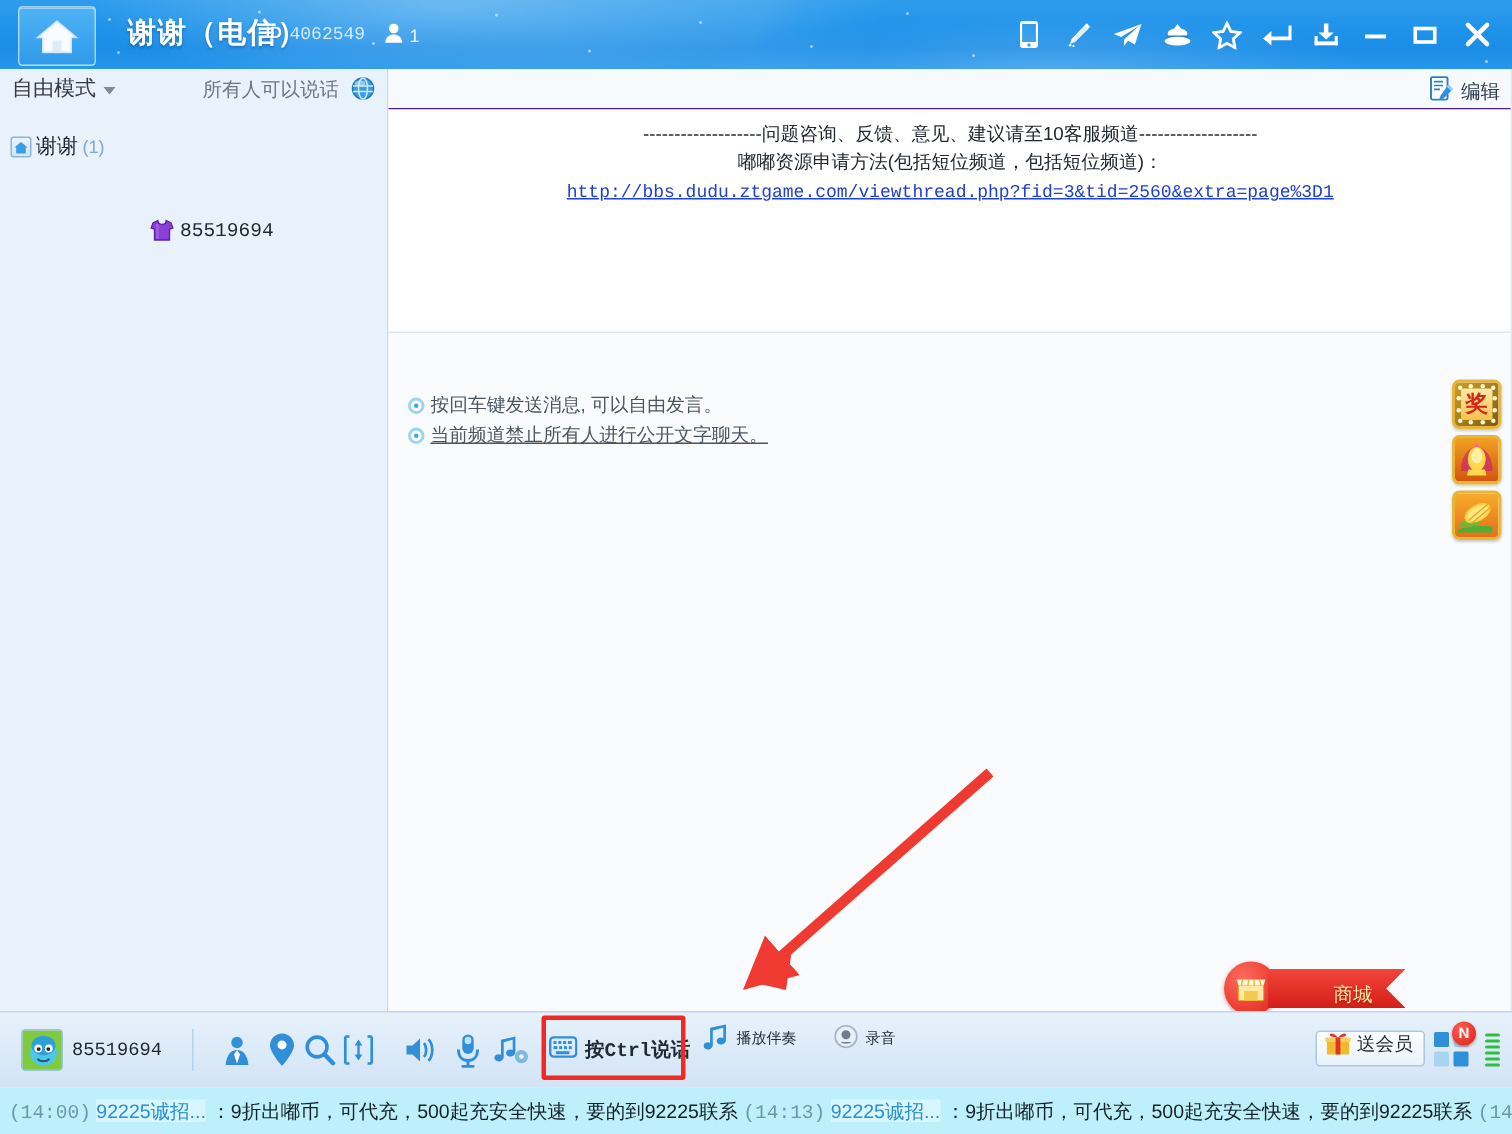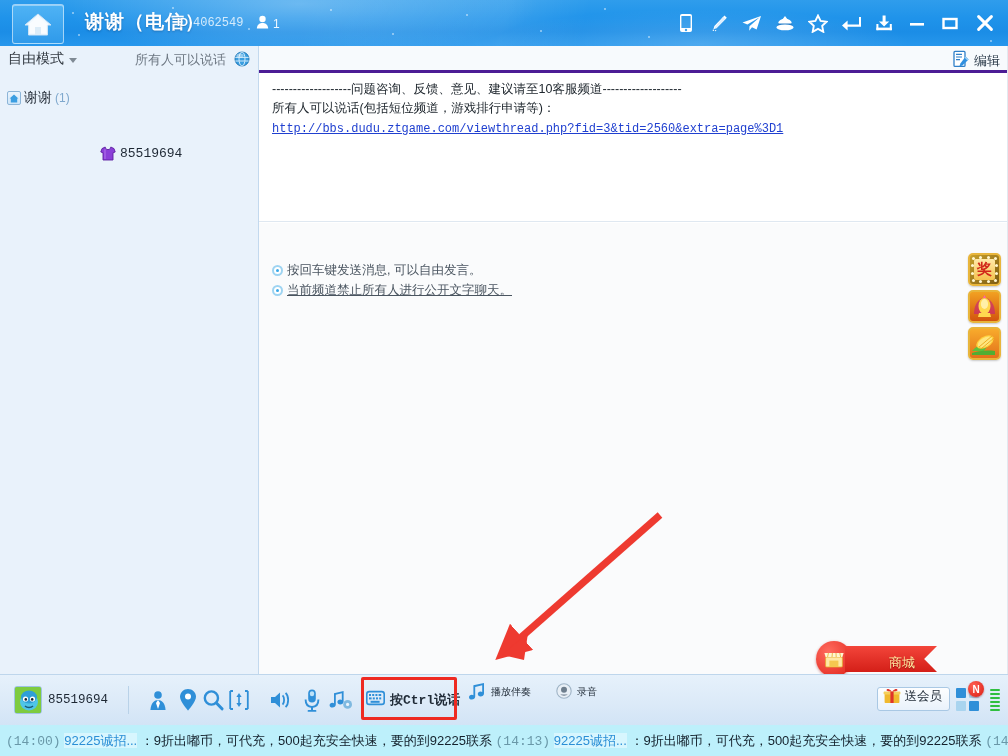--- a/index.html
+++ b/index.html
@@ -126,32 +126,33 @@
   }
   .shirt-icon { width: 16px; height: 15px; }
 
   
   .main {
     position: absolute; left: 259px; top: 46px; width: 749px; height: 628px;
     background: #ffffff;
   }
   .notice-head {
     position: absolute; left: 0; top: 0; width: 749px; height: 27px;
-    background: #f7fafd; border-bottom: 3px solid #4c1d95;
+    background: #f7fafd; border-bottom: 1px solid #4c1d95;
   }
   .edit-btn {
     position: absolute; right: 8px; top: 4px;
     display: flex; align-items: center; gap: 4px;
     font-size: 13px; color: #2b3a4a; cursor: pointer;
   }
   .notice-body {
     position: absolute; left: 0; top: 27px; width: 749px; height: 149px;
     background: #ffffff; padding: 7px 13px 0 13px;
     border-bottom: 1px solid #dfe8f1;
     overflow: hidden;
+    text-align: center;
   }
   .notice-line {
     font-size: 12.5px; color: #20282f; line-height: 19px;
     white-space: nowrap;
   }
   .notice-link {
     font-size: 12px; color: #2040d0;
     font-family: "Liberation Mono", "DejaVu Sans Mono", monospace;
     text-decoration: underline; line-height: 19px;
     display: inline-block; cursor: pointer;
@@ -514,21 +515,21 @@
             <path d="M13.6 6.4 L16.6 9.4 L10.4 15.6 L7.4 16.6 L8.4 13.6 Z" fill="#2f8fe0"></path>
             <path d="M13.6 6.4 L16.6 9.4 L15.4 10.6 L12.4 7.6 Z" fill="#9ed0f4"></path>
           </svg>
         </span>
         <span>编辑</span>
       </div>
     </div>
 
     <div class="notice-body">
       <div class="notice-line">-------------------问题咨询、反馈、意见、建议请至10客服频道-------------------</div>
-      <div class="notice-line">所有人可以说话(包括短位频道，游戏排行申请等)：</div>
+      <div class="notice-line">嘟嘟资源申请方法(包括短位频道，包括短位频道)：</div>
       <a class="notice-link" href="#">http://bbs.dudu.ztgame.com/viewthread.php?fid=3&amp;tid=2560&amp;extra=page%3D1</a>
     </div>
 
     <div class="chat-area">
       <div class="sys-msg m1">
         <span class="radio-dot"></span>
         <span>按回车键发送消息, 可以自由发言。</span>
       </div>
       <div class="sys-msg m2">
         <span class="radio-dot"></span>

